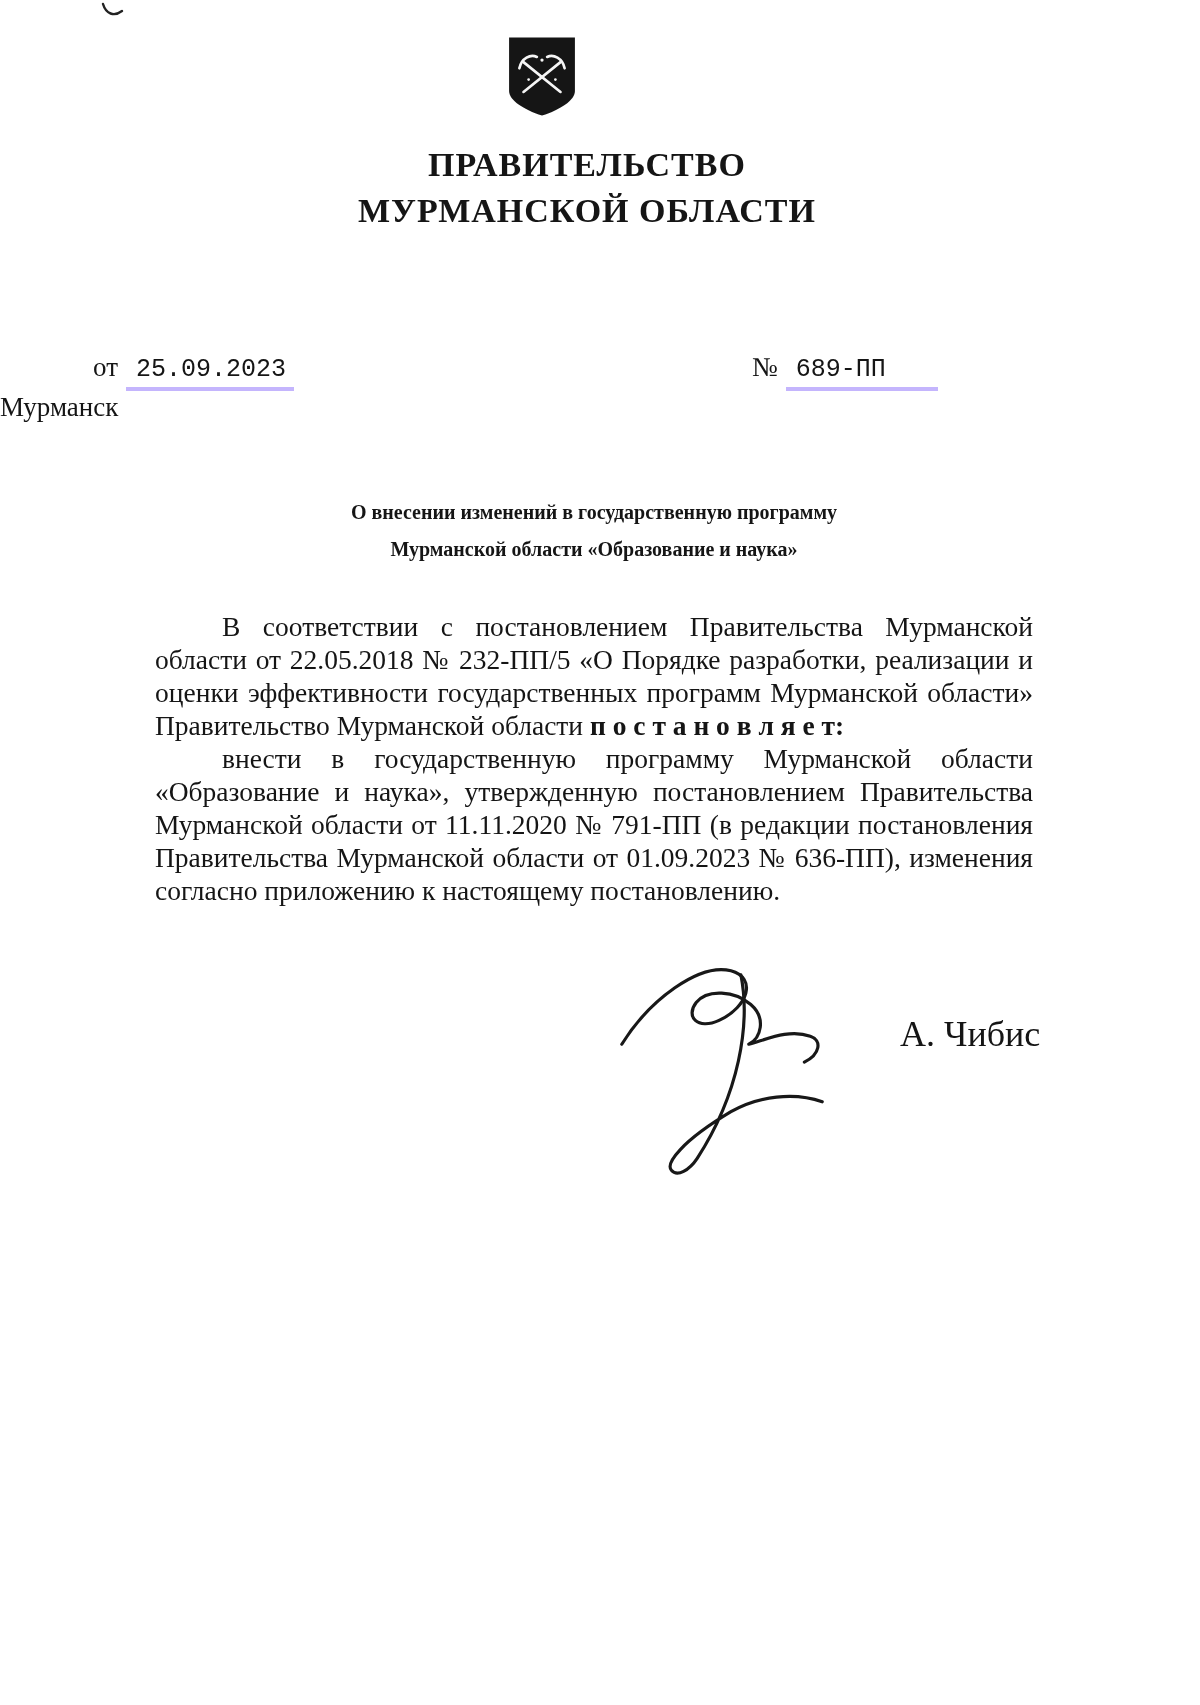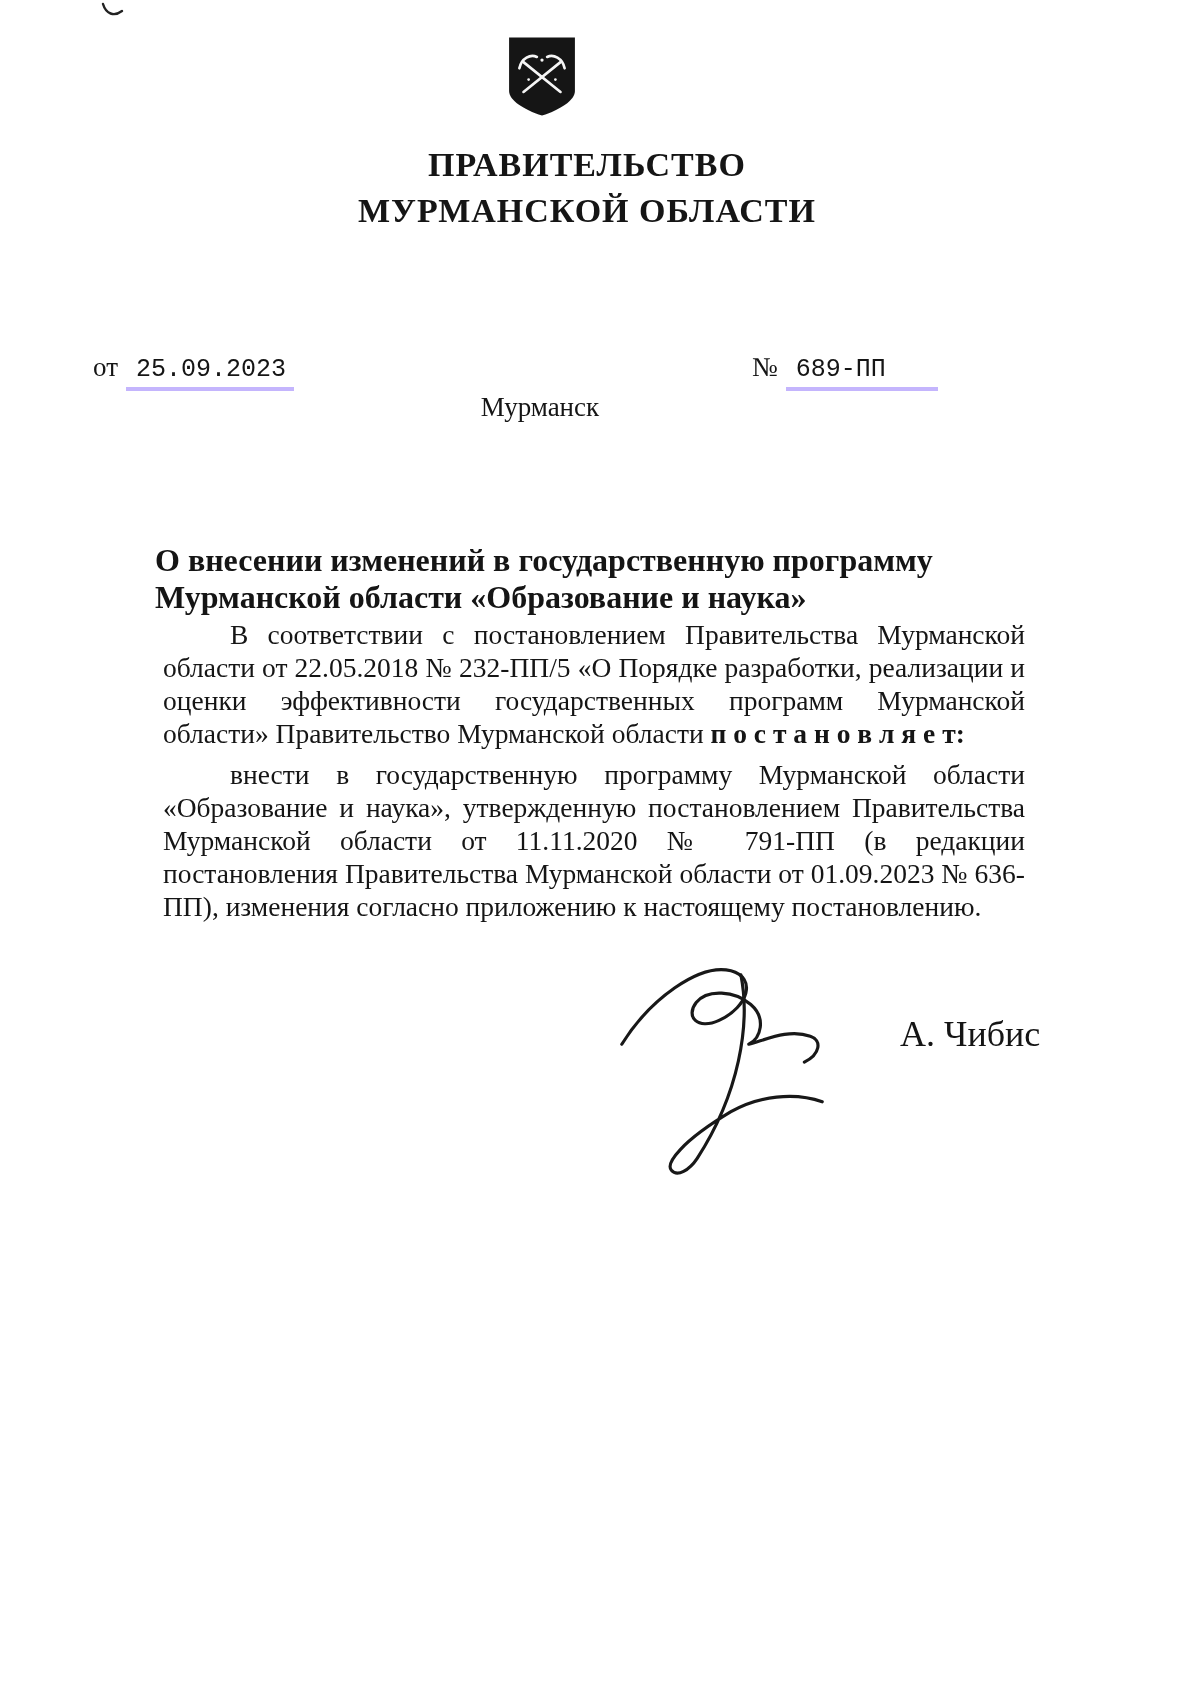--- a/index.html
+++ b/index.html
@@ -43,42 +43,41 @@
     font-size: 25px;
     border-bottom: 4px solid #c4b5fd;
     padding: 0 8px 3px 10px;
     margin-left: 8px;
     display: inline-block;
   }
   .number-group .filled-value { padding-right: 52px; }
 
   .city {
     position: absolute; top: 392px; left: 0; width: 1080px;
-    text-align: center;
+    text-align: left;
     font-size: 27px;
   }
 
   
   .doc-title {
     position: absolute; top: 494px; left: 155px; width: 878px;
-    text-align: left;
+    text-align: center;
     font-weight: 700;
-    font-size: 32px;
+    font-size: 20px;
     line-height: 37px;
-    margin-top: 48px;
   }
 
   
   .body-text {
     position: absolute; top: 610px; left: 155px; width: 878px;
     font-size: 27.5px;
     line-height: 33px;
     text-align: justify;
   }
-  .body-text p { margin: 8px; text-indent: 67px; }
+  .body-text p { margin: 0; text-indent: 67px; }
   .postanovlyaet { font-weight: 700; }
 
   
   .signer-title {
     position: absolute; left: 155px; top: 975px;
     font-weight: 700;
     font-size: 28px;
     line-height: 38px;
   }
   .signature-img { position: absolute; left: 598px; top: 945px; width: 252px; height: 258px; }

